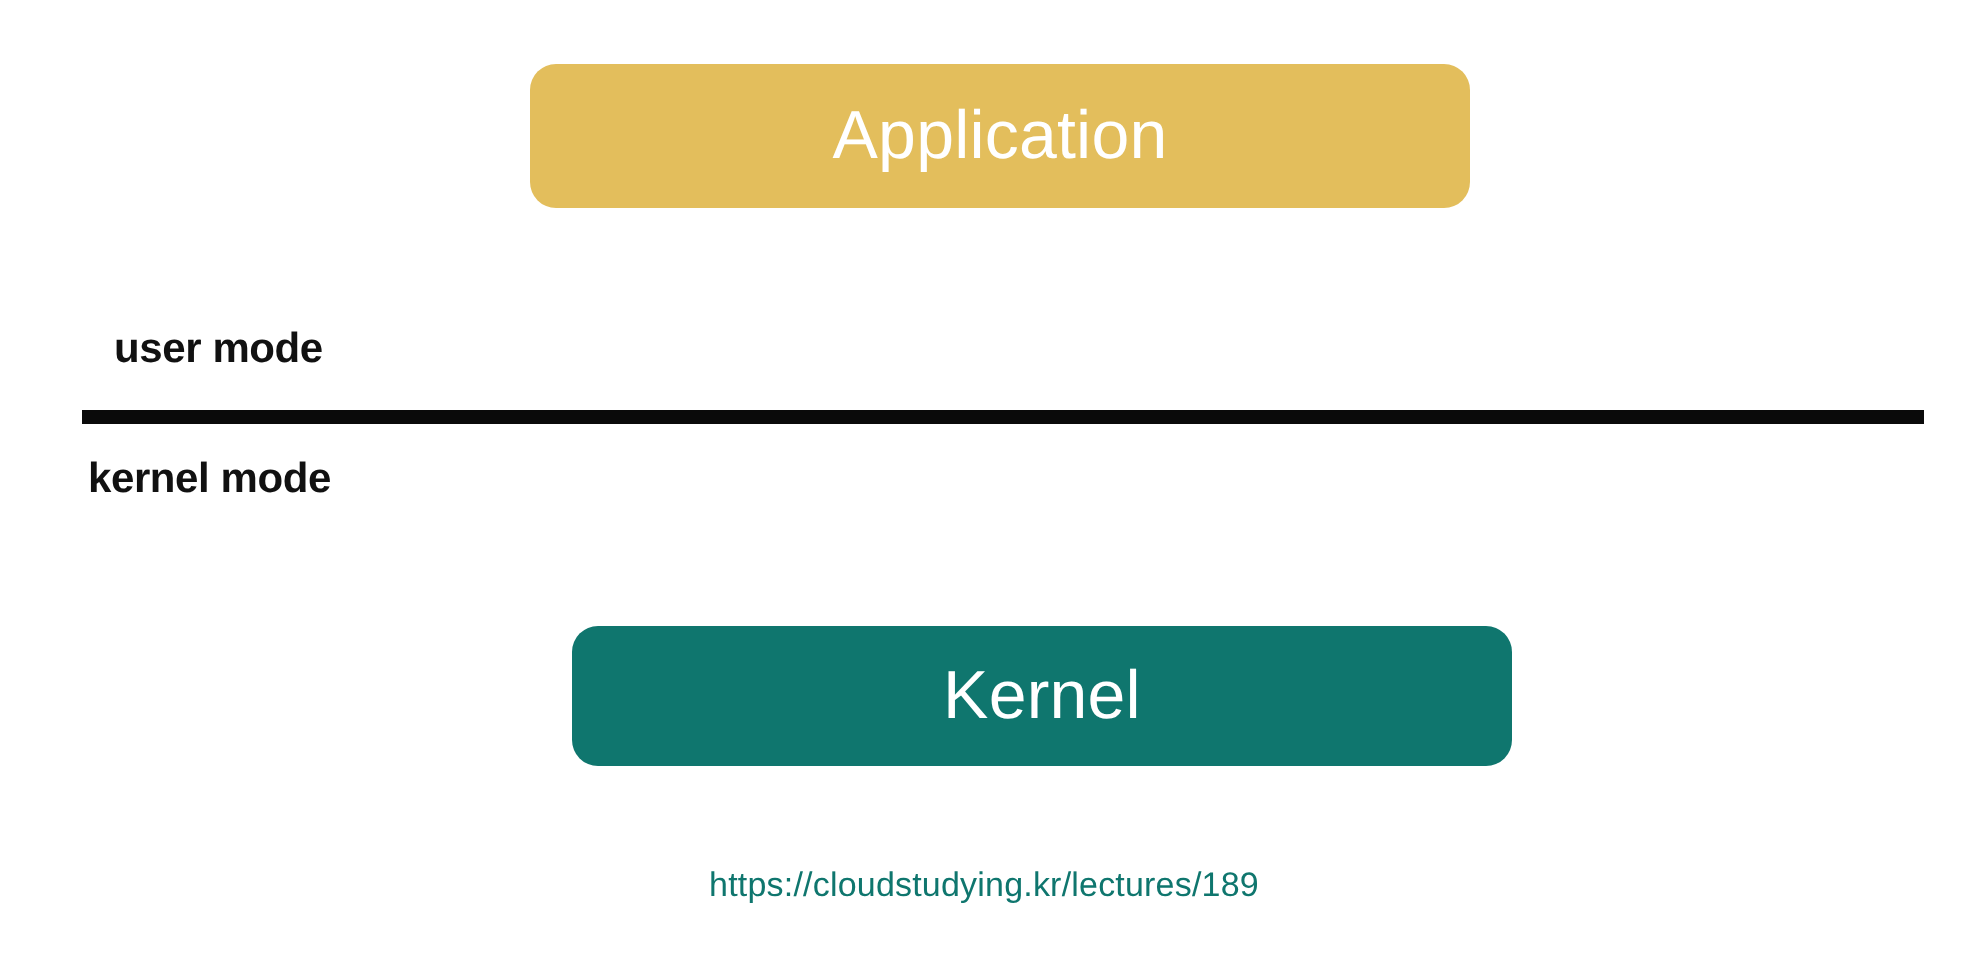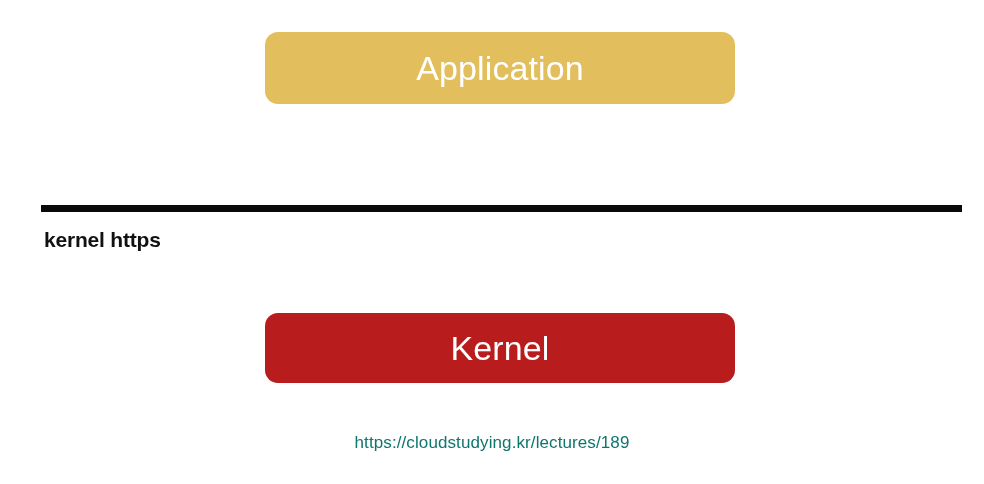--- a/index.html
+++ b/index.html
@@ -75,21 +75,22 @@
 
   #box-system-call-interface {
     top: 175px;
     height: 68px;
     background: #dd7c64;
   }
 
   #box-kernel {
     top: 313px;
     height: 70px;
-    background: #b91c1c;
+    background: #0f766e;
+    margin-left: 21px;
   }
 
   
   .source-caption {
     position: absolute;
     left: 0;
     top: 432px;
     width: 984px;
     text-align: center;
     color: #0f766e;
@@ -100,22 +101,23 @@
     z-index: 3;
   }
 </style>
 </head>
 <body>
 
 <div id="canvas">
 
   <div class="mode-divider"></div>
 
+  <div class="mode-label user">user mode</div>
 
-  <div class="mode-label kernel">kernel https</div>
+  <div class="mode-label kernel">kernel mode</div>
 
   <div class="layer-box" id="box-application">
     <span class="layer-label">Application</span>
   </div>
 
 
   <div class="layer-box" id="box-kernel">
     <span class="layer-label">Kernel</span>
   </div>
 

